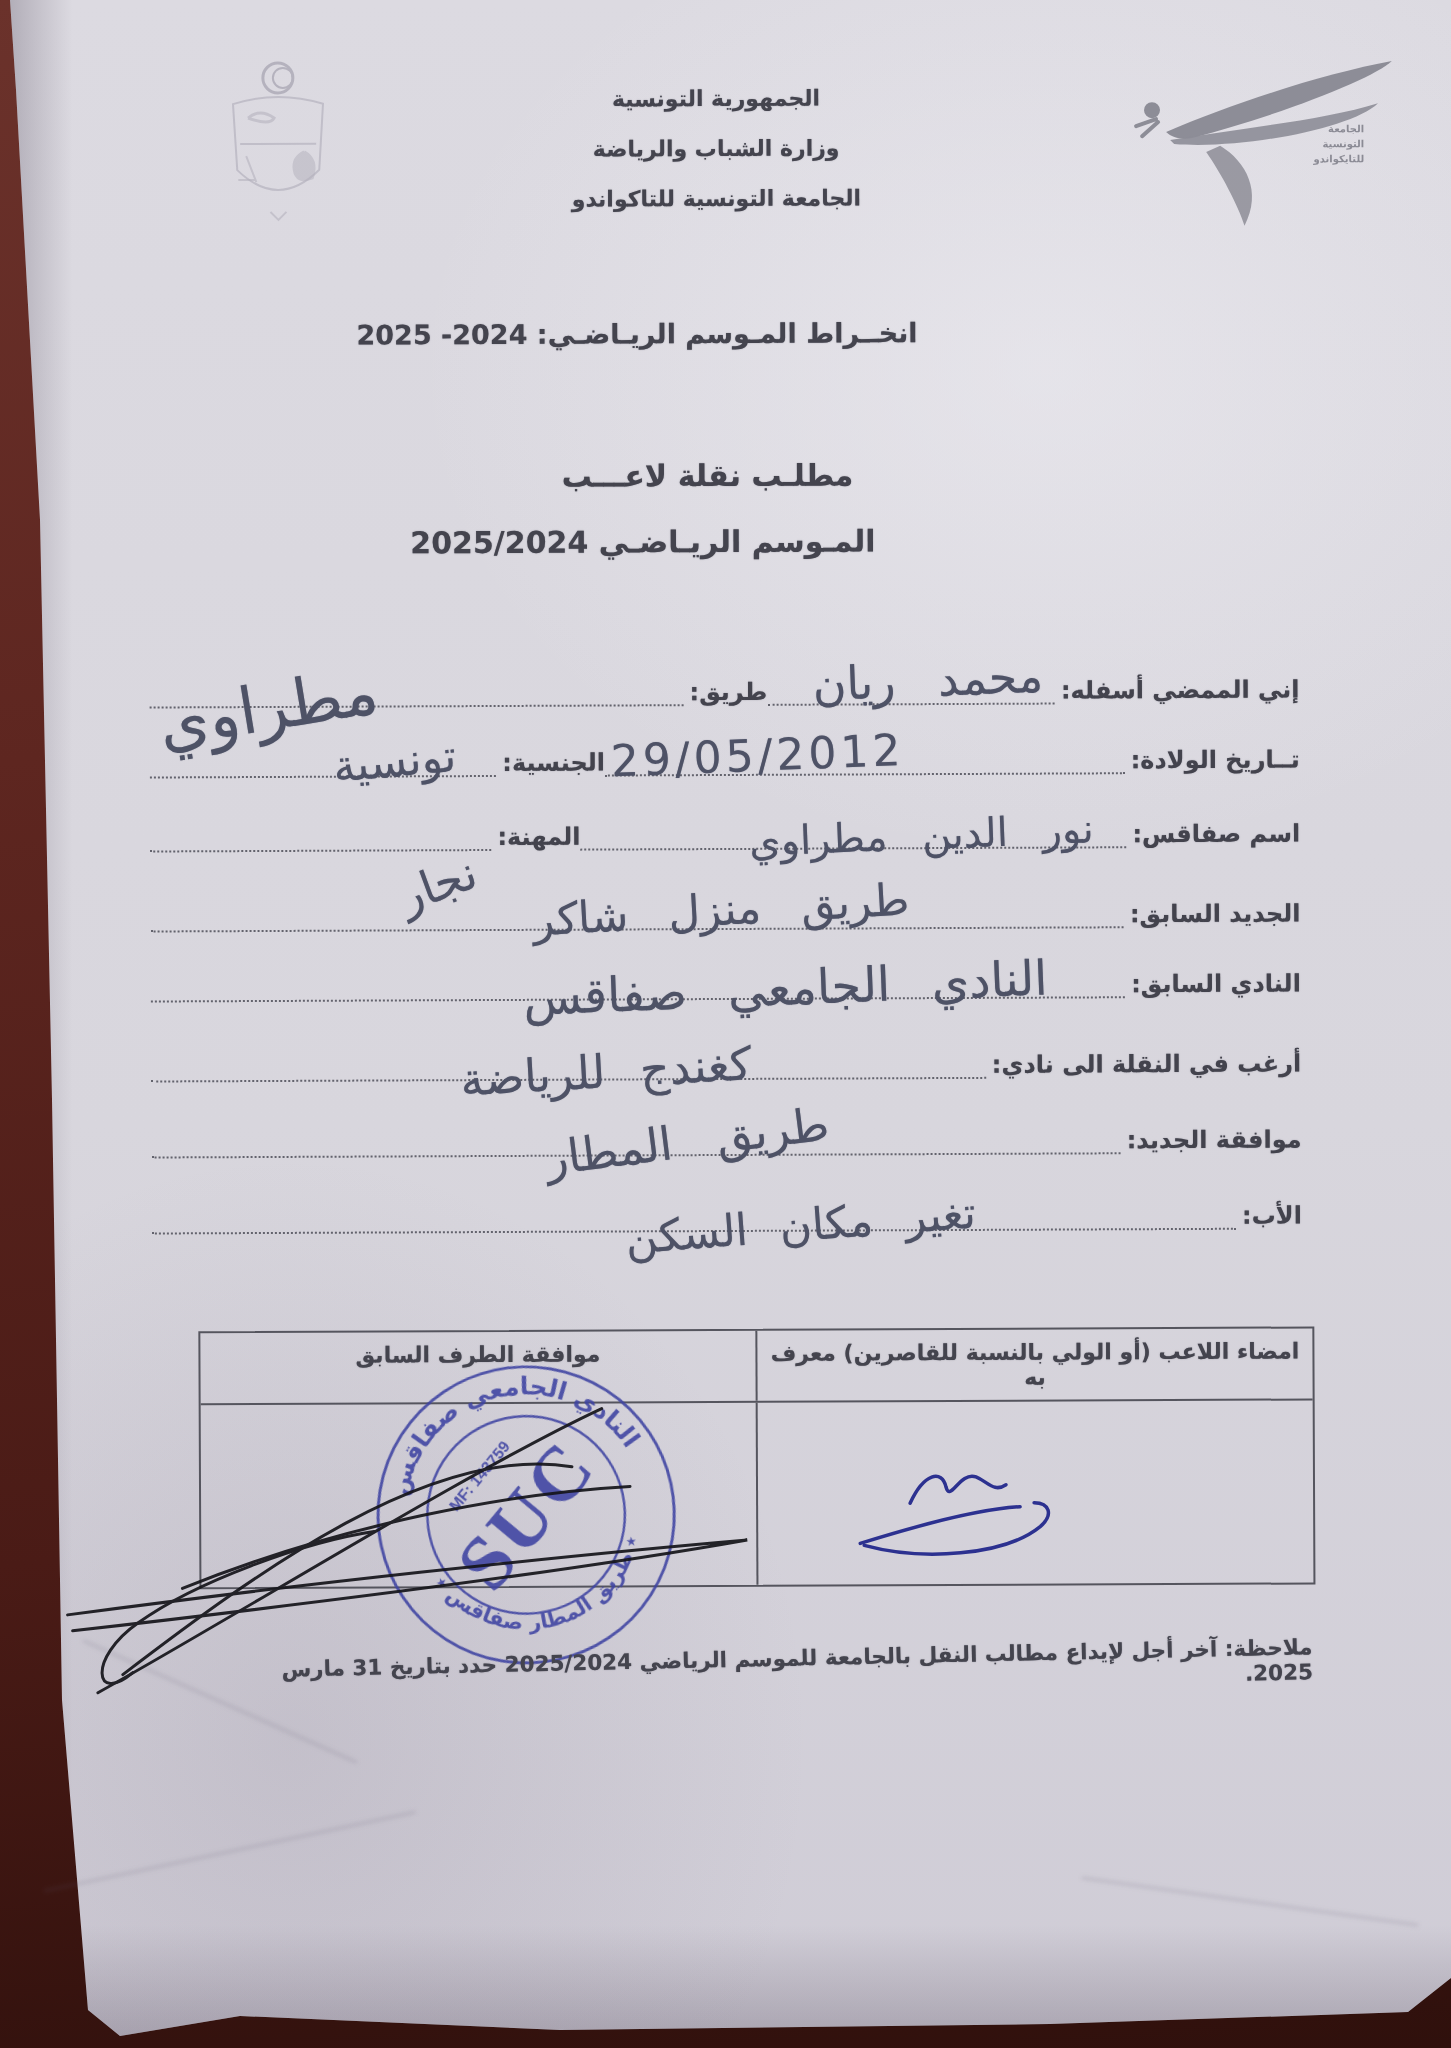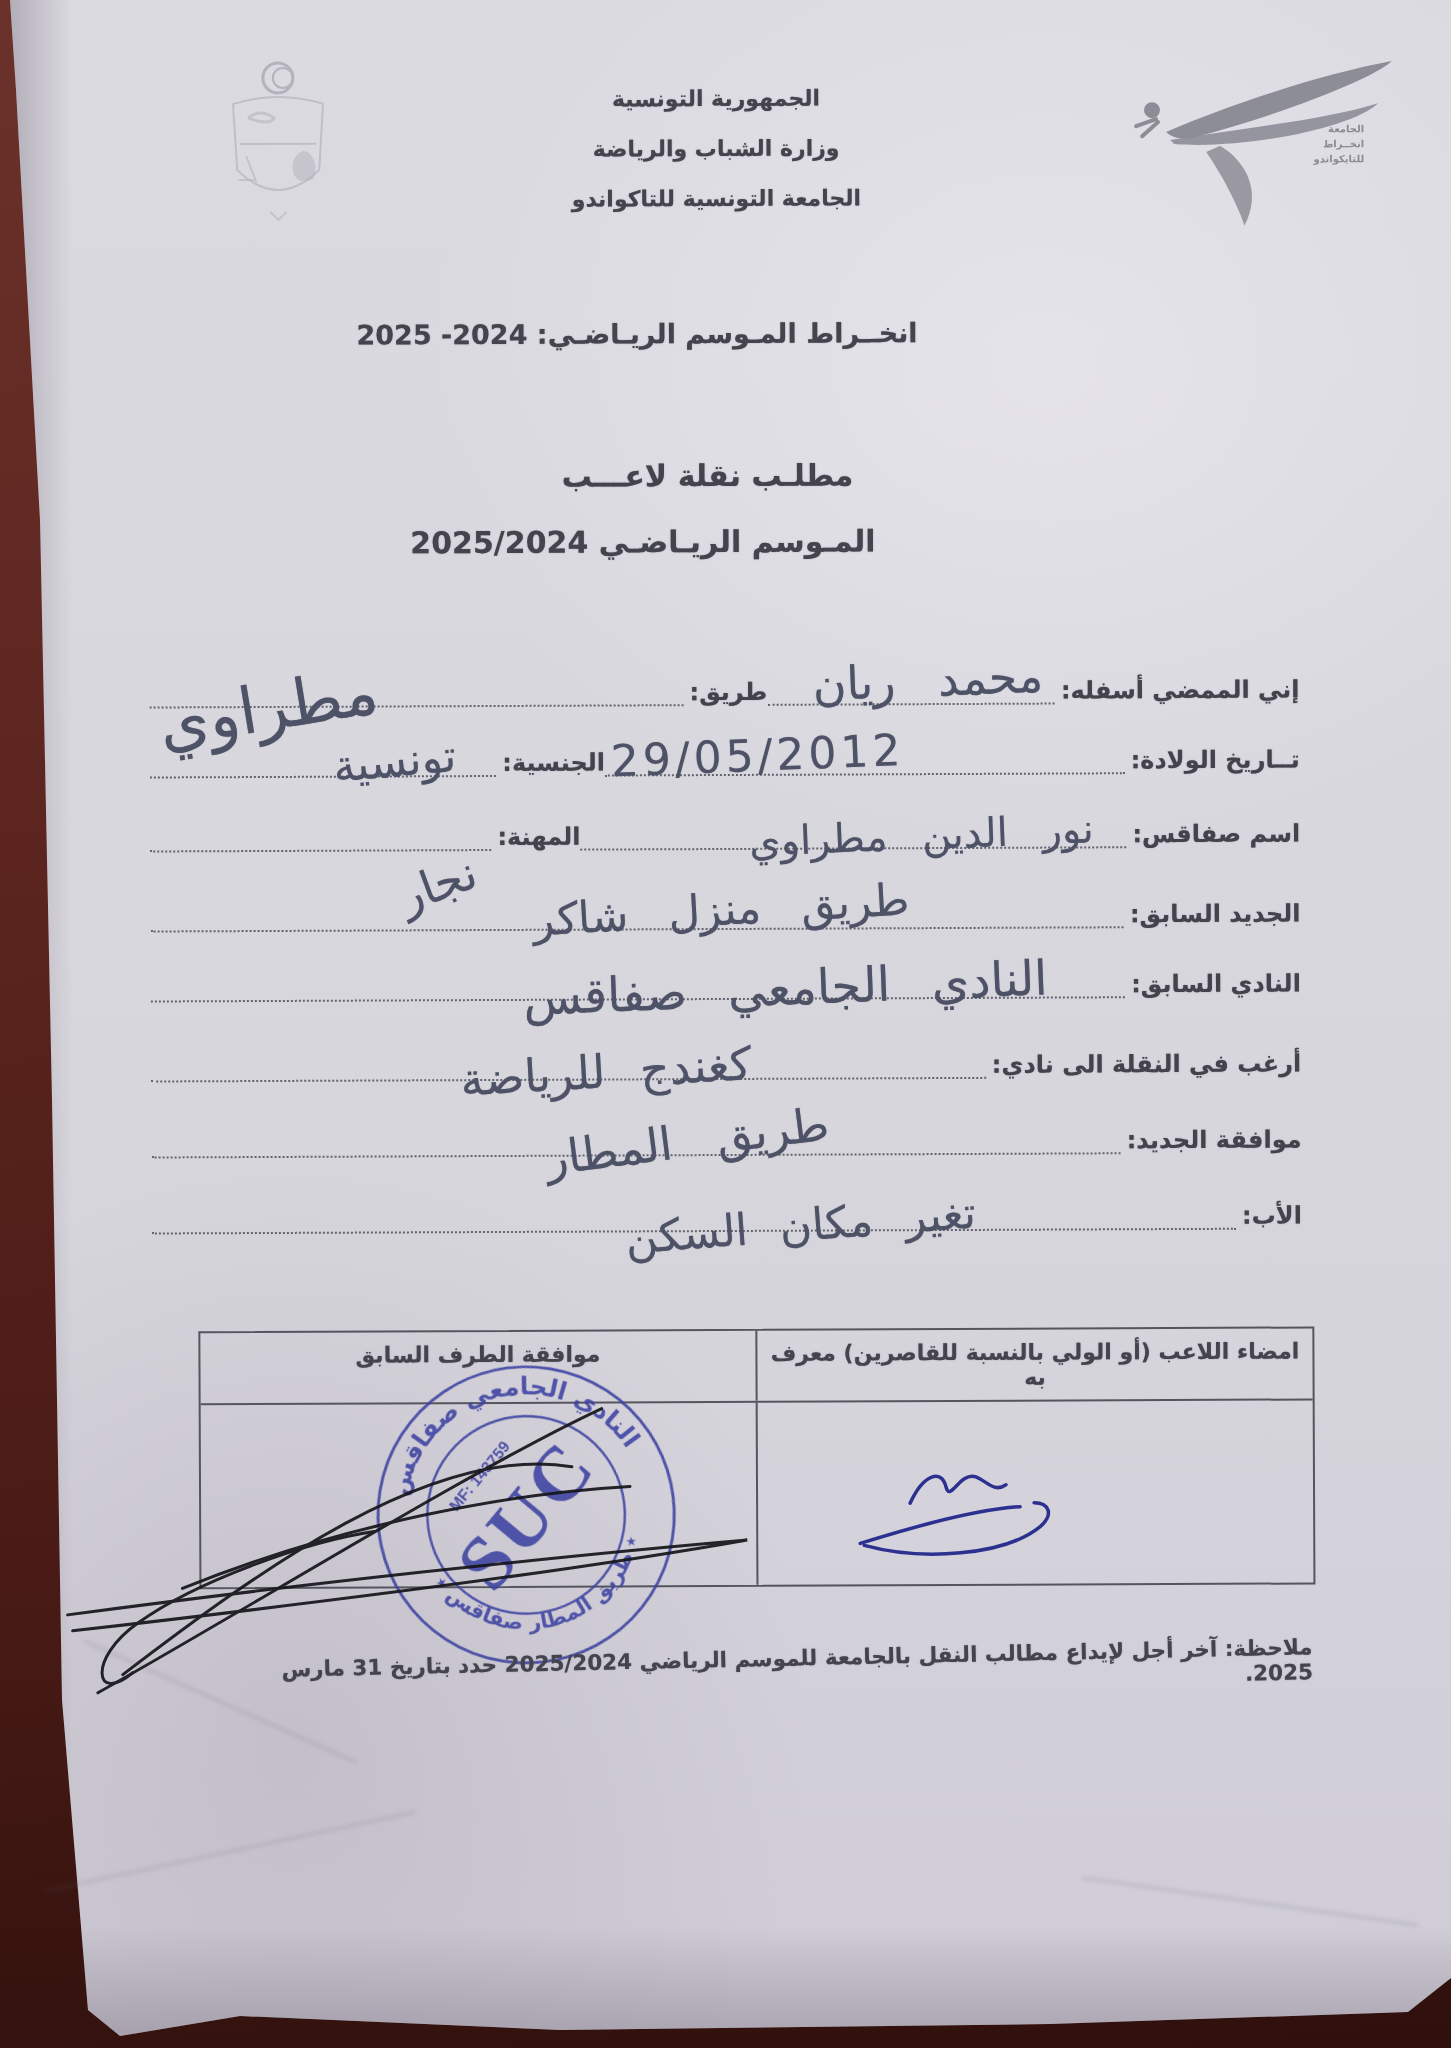--- a/index.html
+++ b/index.html
@@ -71,21 +71,21 @@
     <g fill="#8d8d97">
       <path d="M42 76 C 112 46, 202 18, 268 6 C 252 22, 162 58, 68 82 C 58 84, 48 82, 42 76 Z"></path>
       <path d="M46 84 C 122 72, 202 64, 254 48 C 230 72, 120 94, 50 88 Z" opacity=".9"></path>
       <path d="M96 90 C 122 106, 138 136, 120 170 C 114 150, 96 116, 82 96 Z" opacity=".85"></path>
       <circle cx="28" cy="54" r="8"></circle>
       <path d="M12 70 l20 -7 M18 80 l16 -14" stroke="#8d8d97" stroke-width="4" fill="none" stroke-linecap="round"></path>
     </g>
   </svg>
   <div class="logo-cap">
     <div>الجامعة</div>
-    <div>انخــراط</div>
+    <div>التونسية</div>
     <div>للتايكواندو</div>
   </div>
 
   <div class="hdr center print">
     <div>الجمهورية التونسية</div>
     <div>وزارة الشباب والرياضة</div>
     <div>الجامعة التونسية للتاكواندو</div>
   </div>
 
   <div class="titles1 center print">انخــراط المـوسم الريـاضـي: 2024- 2025</div>

